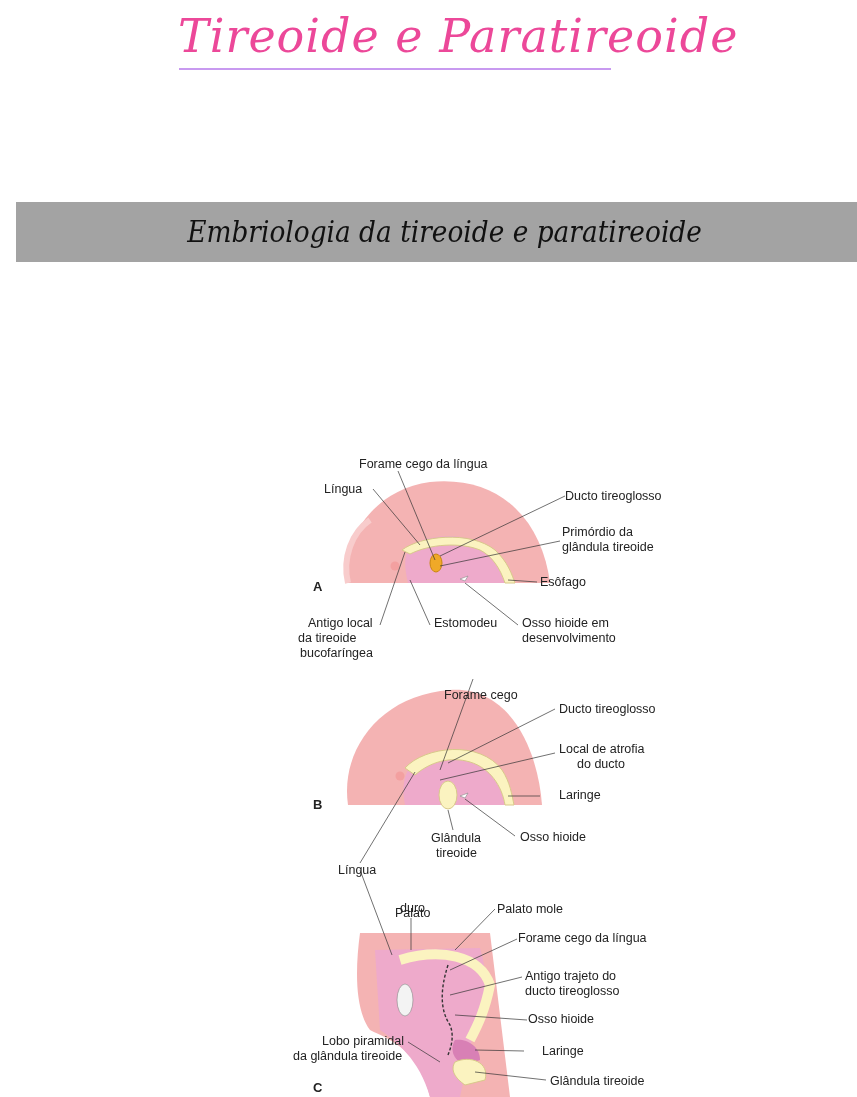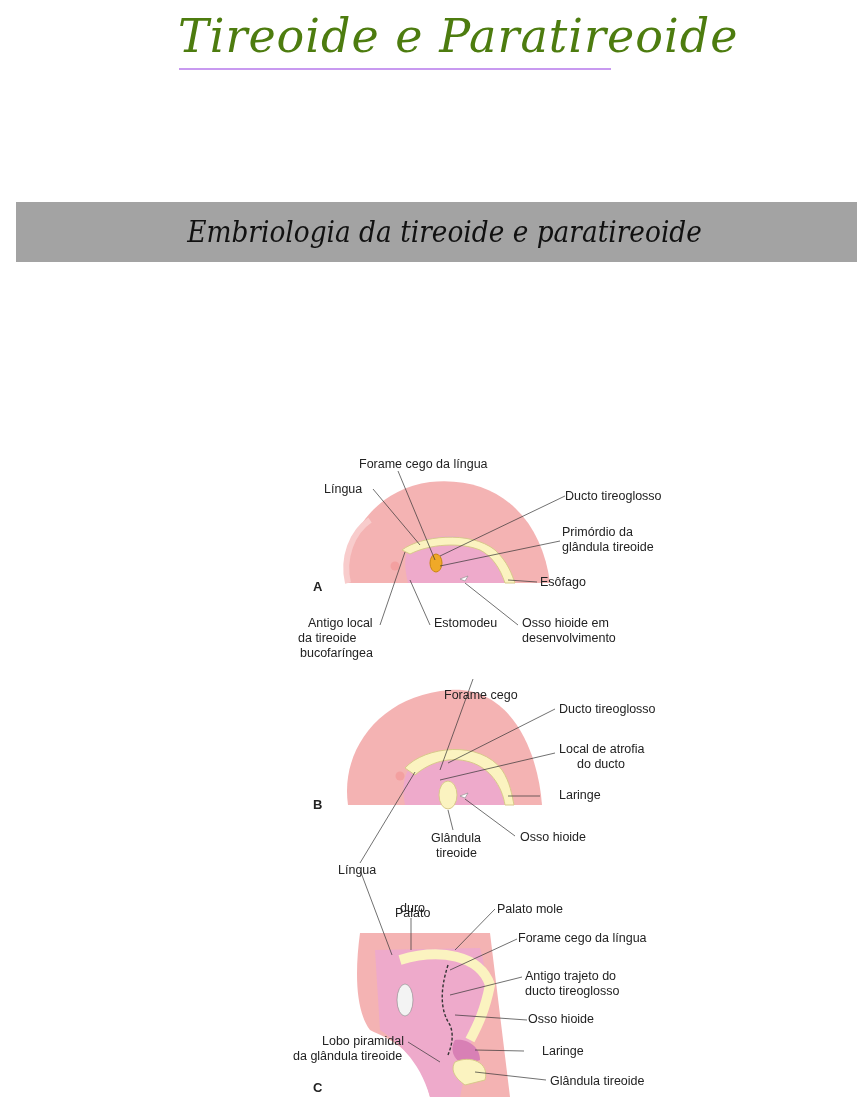--- a/index.html
+++ b/index.html
@@ -1,20 +1,20 @@
 <!DOCTYPE html>
 <html><head>
 <meta charset="utf-8">
 <style>
   html, body { margin: 0; padding: 0; background: #ffffff; }
   body { width: 857px; height: 1097px; position: relative; overflow: hidden;
          font-family: "Liberation Sans", sans-serif; color: #111; }
   .title { position: absolute; left: 178px; top: 4px; width: 434px; height: 64px;
            text-align: center; font-family: "DejaVu Serif", serif; font-style: italic;
-           font-size: 46px; line-height: 64px; color: #4d7c0f; letter-spacing: 1px; white-space: nowrap; }
+           font-size: 46px; line-height: 64px; color: #ec4899; letter-spacing: 1px; white-space: nowrap; }
   .title-underline { position: absolute; left: 179px; top: 68px; width: 432px; height: 2px; background: #c89af0; }
   .banner { position: absolute; left: 0; top: 202px; width: 857px; height: 60px; background: #a3a3a3; margin-left: 16px; }
   .banner-text { position: absolute; left: 0; top: 0; width: 857px; height: 60px; text-align: center;
                  font-family: "DejaVu Serif", serif; font-style: italic; font-size: 30px; line-height: 60px;
                  color: #111; transform: scaleX(0.88); white-space: nowrap; }
   .figure { position: absolute; left: 280px; top: 450px; width: 400px; height: 647px; }
   .figure svg { position: absolute; left: 0; top: 0; }
   .lbl { position: absolute; font-size: 12.5px; line-height: 15px; color: #222; white-space: nowrap; }
   .panel { position: absolute; font-size: 13px; font-weight: bold; color: #222; }
 </style>

